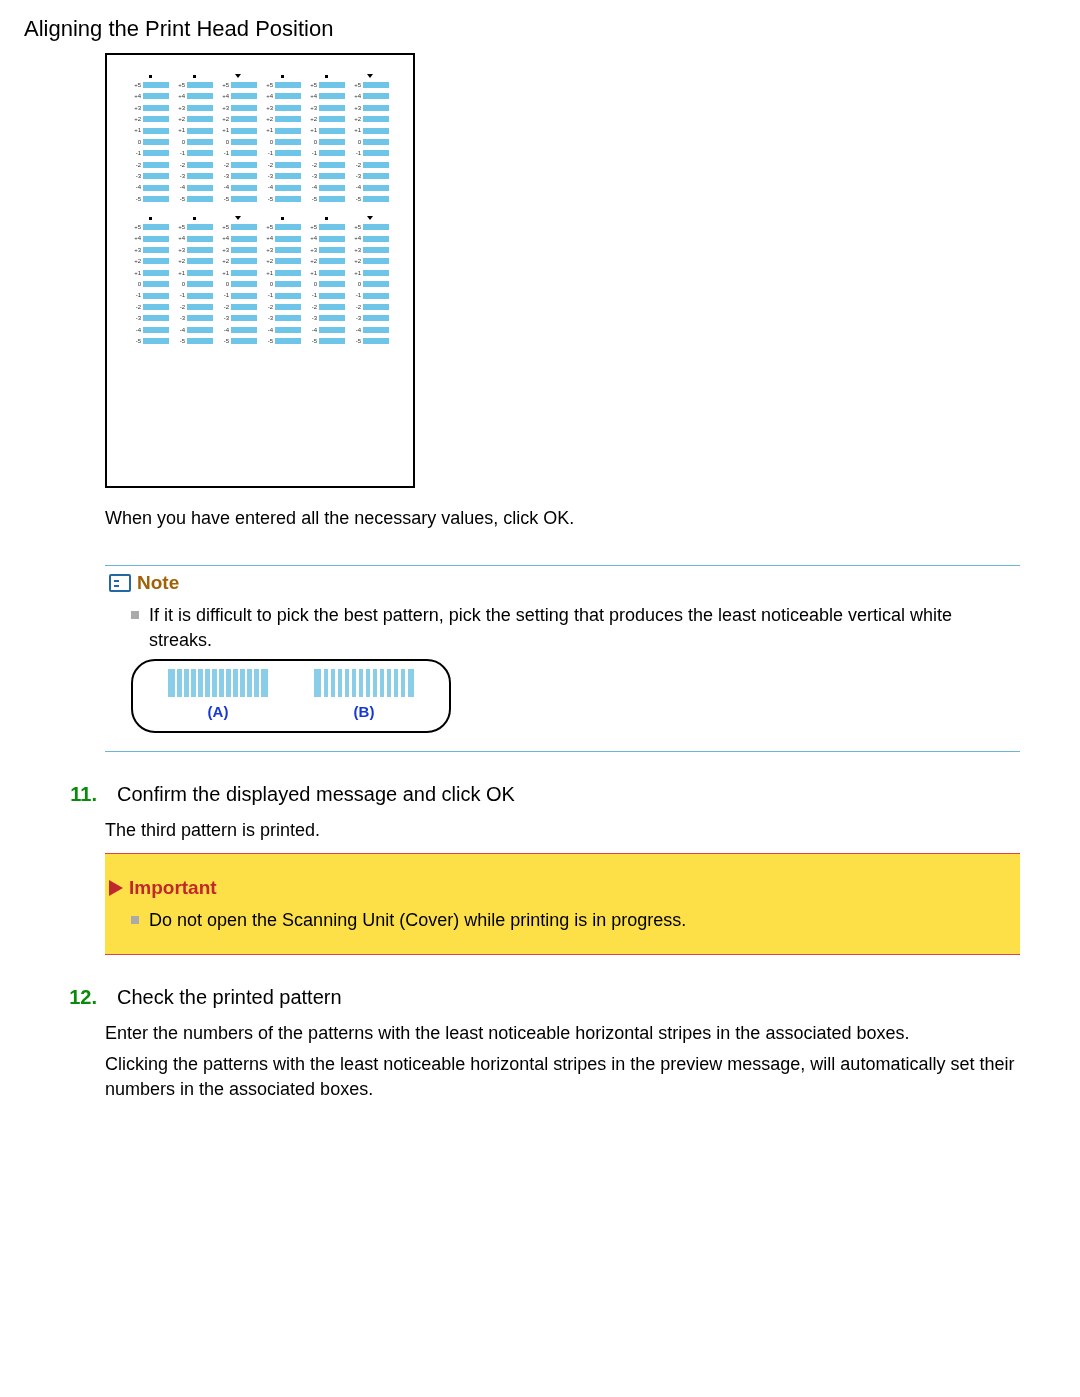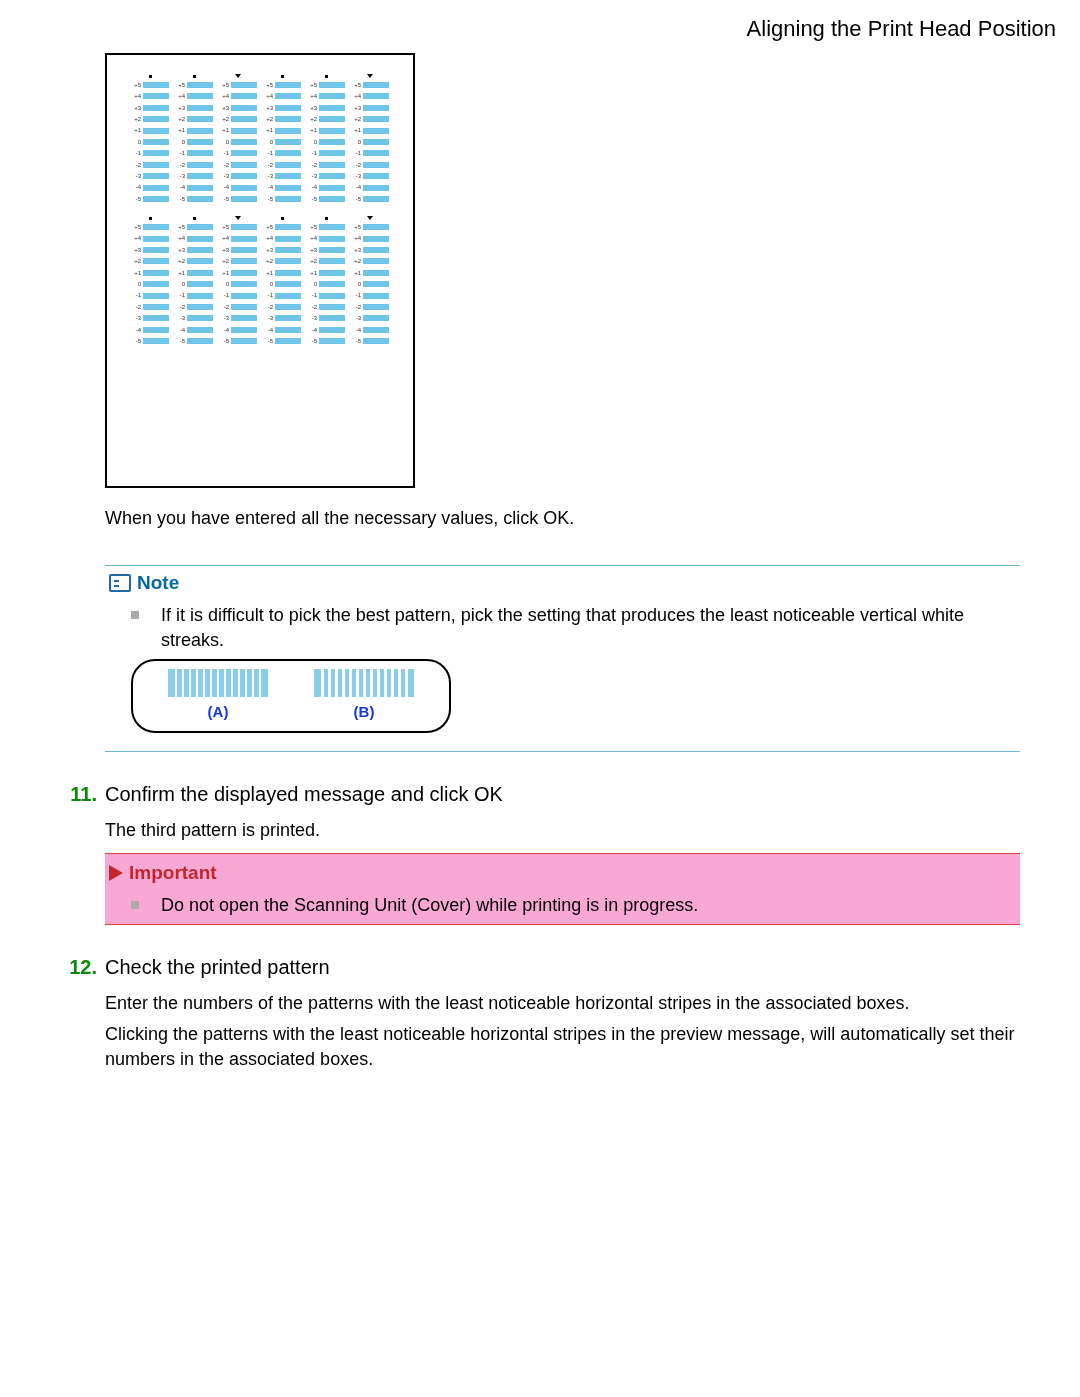--- a/index.html
+++ b/index.html
@@ -6,21 +6,21 @@
     body {
       font-family: Arial, Helvetica, sans-serif;
       width: 1080px;
       background: #fff;
       color: #000;
       font-size: 18px;
       line-height: 1.4;
     }
     .header {
       display: flex;
-      justify-content: flex-end;
+      justify-content: space-between;
       padding: 14px 24px 8px 24px;
       font-size: 22px;
     }
     .content {
       padding-left: 105px;
       padding-right: 60px;
     }
     .pattern-image {
       border: 2px solid #000;
       width: 310px;
@@ -84,45 +84,45 @@
     }
     .callout {
       border-top: 1px solid #6cb5d4;
       border-bottom: 1px solid #6cb5d4;
       padding: 4px 0 8px 0;
       margin-bottom: 28px;
     }
     .callout-important {
       border-top: 1px solid #d44;
       border-bottom: 1px solid #d44;
-      background: #f9a8d4;
-      padding: 6px 0;
+      background: #fde047;
+      padding: 21px 0;
       margin-bottom: 28px;
       margin-top: 10px;
     }
     .callout-header {
       display: flex;
       align-items: center;
       gap: 6px;
       margin-bottom: 6px;
       padding-left: 4px;
     }
     .callout-title {
       font-weight: bold;
-      color: #0369a1;
+      color: #a16207;
       font-size: 19px;
     }
     .callout-title-imp {
       font-weight: bold;
       color: #c1282d;
       font-size: 19px;
     }
     .callout-bullet {
       display: flex;
-      gap: 22px;
+      gap: 10px;
       padding-left: 26px;
       font-size: 18px;
     }
     .bullet-sq {
       width: 8px;
       height: 8px;
       background: #aaa;
       margin-top: 8px;
       flex: none;
     }
@@ -147,21 +147,21 @@
     .streak-block .stripe {
       position: absolute;
       top: 0; bottom: 0;
       width: 2px;
       background: #fff;
     }
     .ws-label { color: #1838d5; font-weight: bold; font-size: 15px; }
     .caption-line { font-size: 18px; padding-left: 26px; }
     .step-row {
       display: flex;
-      gap: 8px;
+      gap: 20px;
       margin-left: -44px;
       margin-bottom: 10px;
     }
     .step-num {
       color: #0a8a0a;
       font-weight: bold;
       font-size: 20px;
       width: 36px;
       text-align: right;
     }

